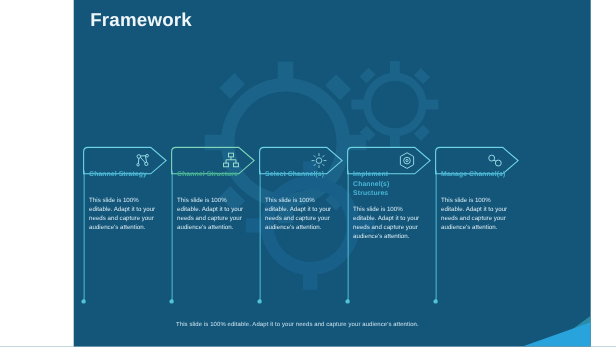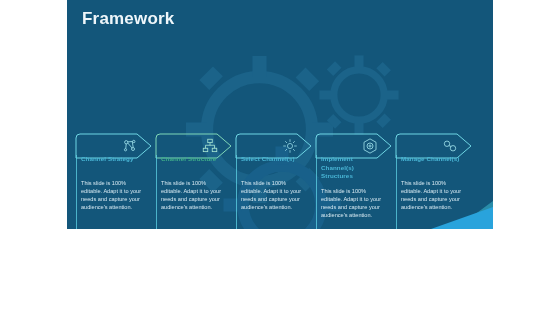--- a/index.html
+++ b/index.html
@@ -12,23 +12,24 @@
     height: 315px;
     overflow: hidden;
     font-family: "Liberation Sans", sans-serif;
   }
 
   #slide {
     position: absolute;
     left: 67px;
     top: 0;
     width: 426px;
-    height: 229px;
+    height: 315px;
     background: #13567a;
     overflow: hidden;
+    padding-left: 44px;
   }
 
   
   .gear-layer {
     position: absolute;
     inset: 0;
     overflow: hidden;
     pointer-events: none;
   }
   .gear-layer svg { position: absolute; }

